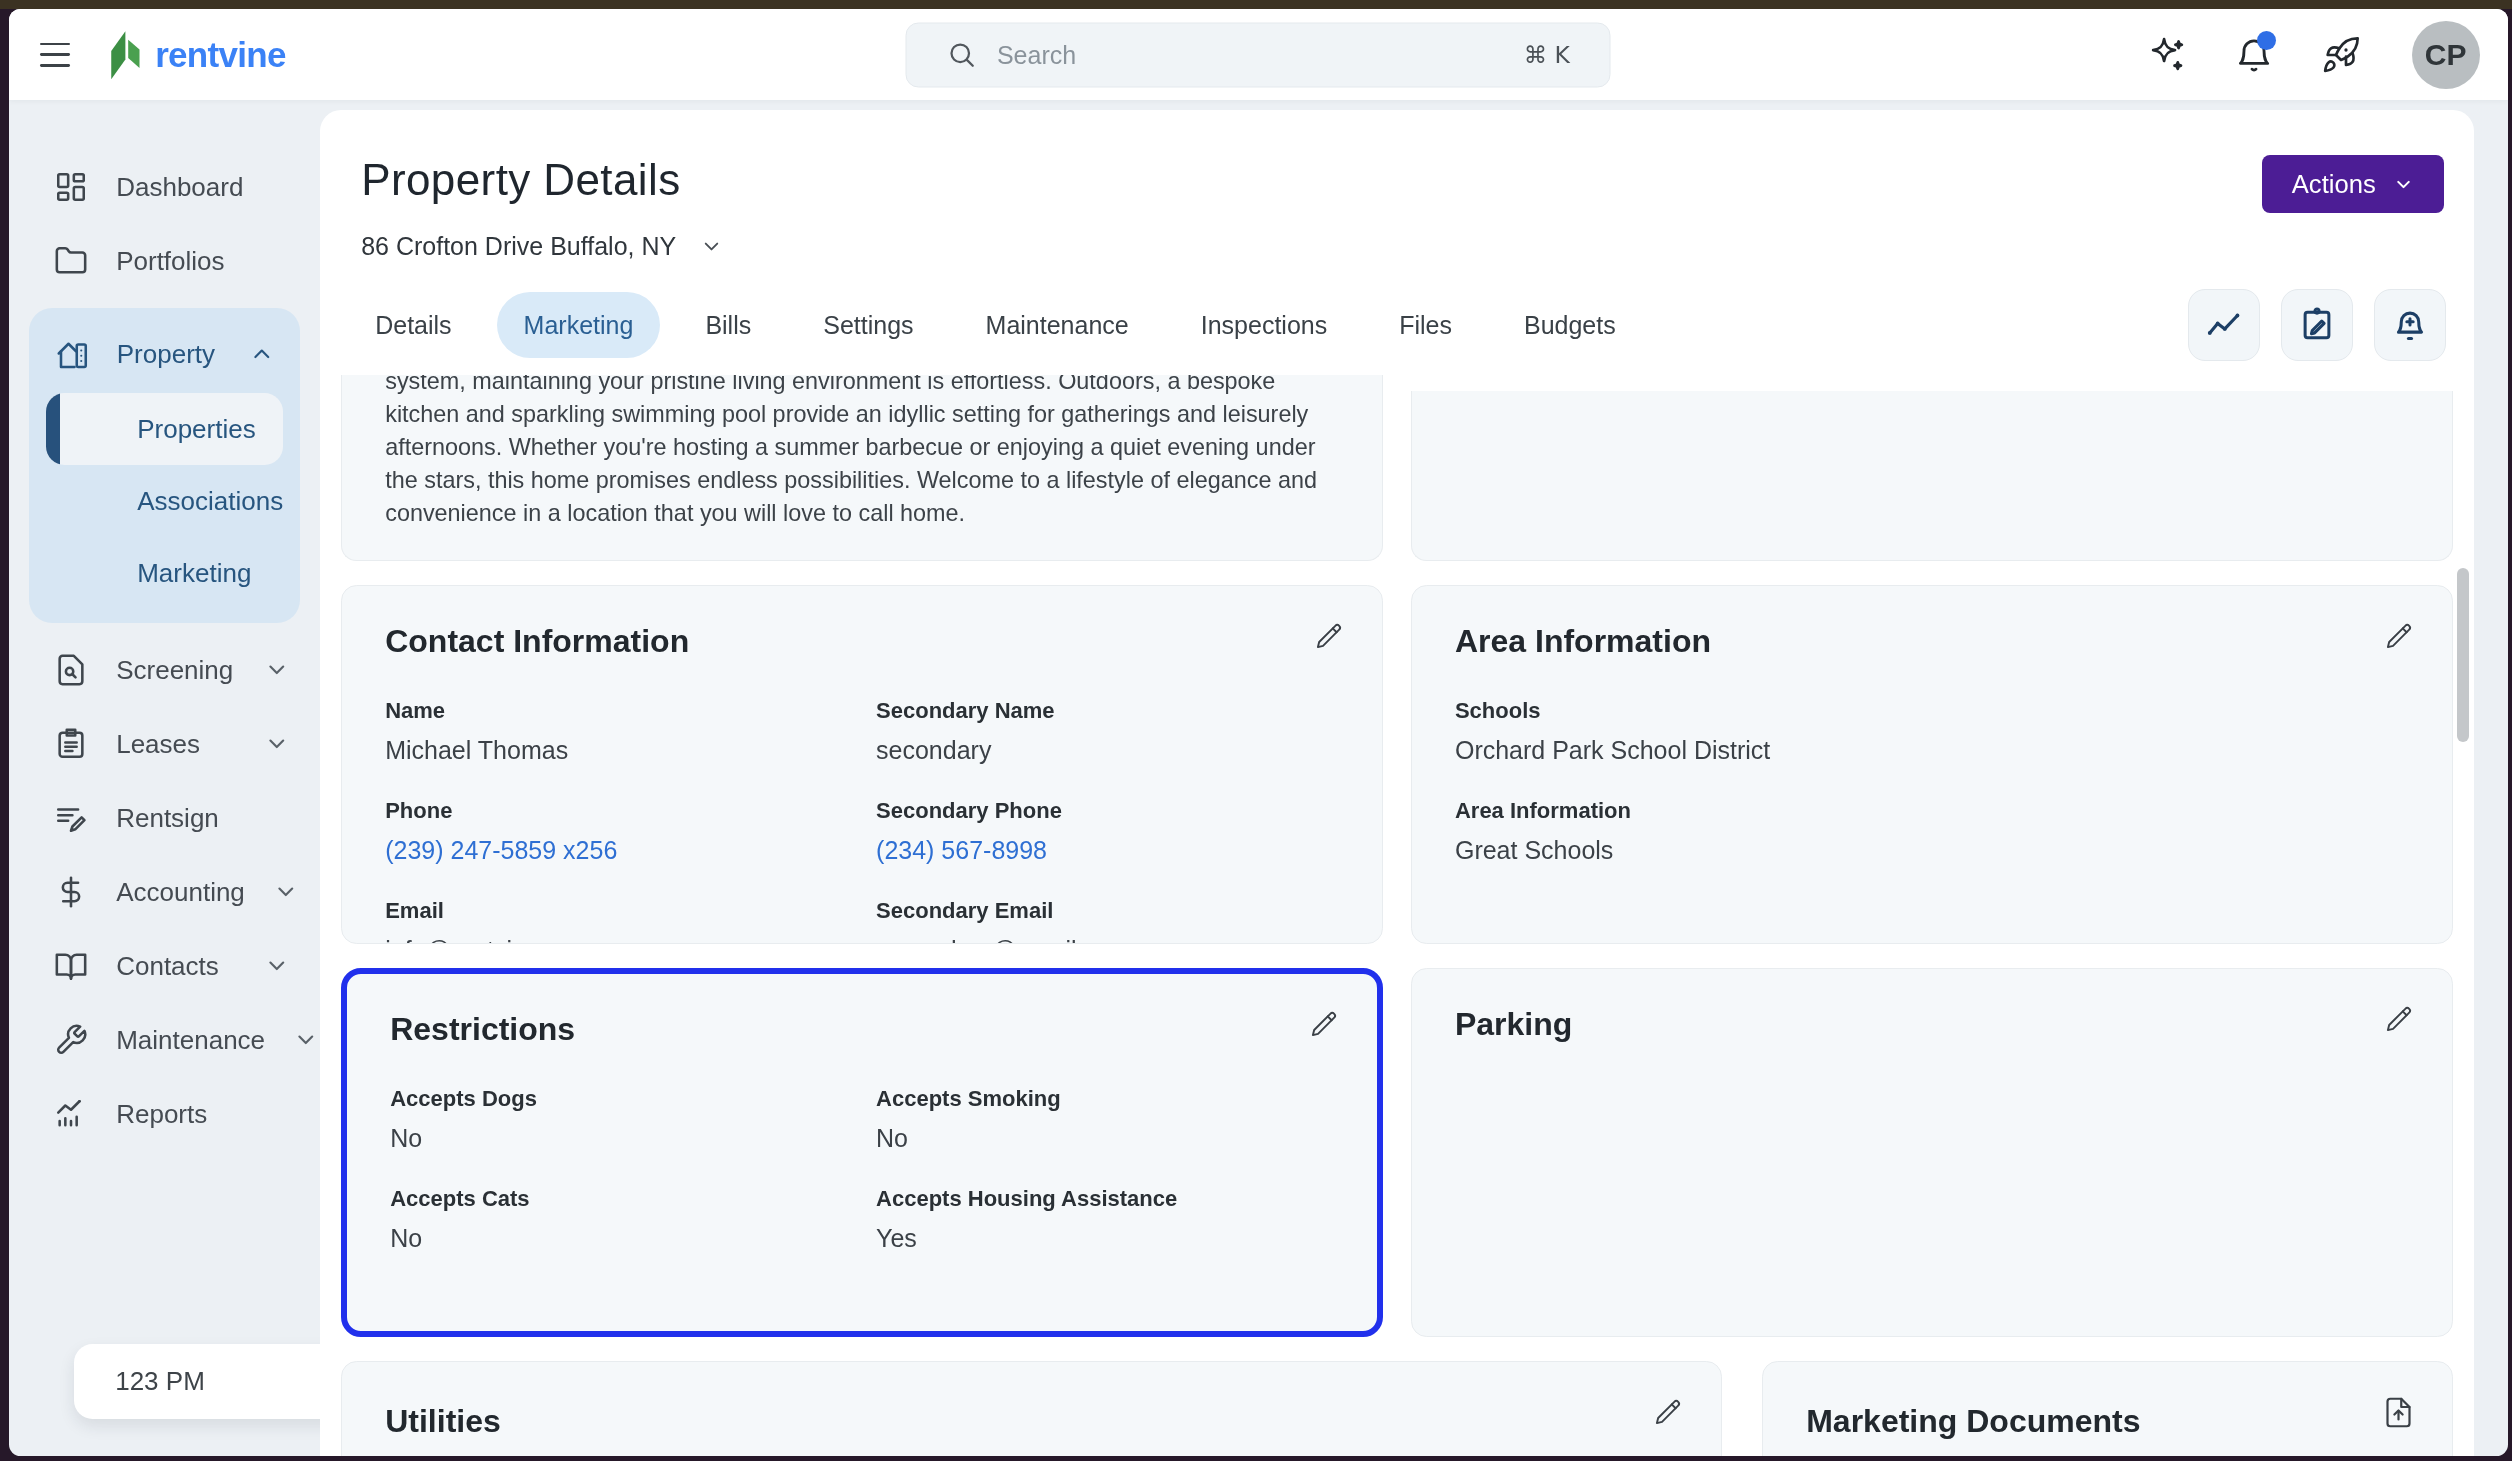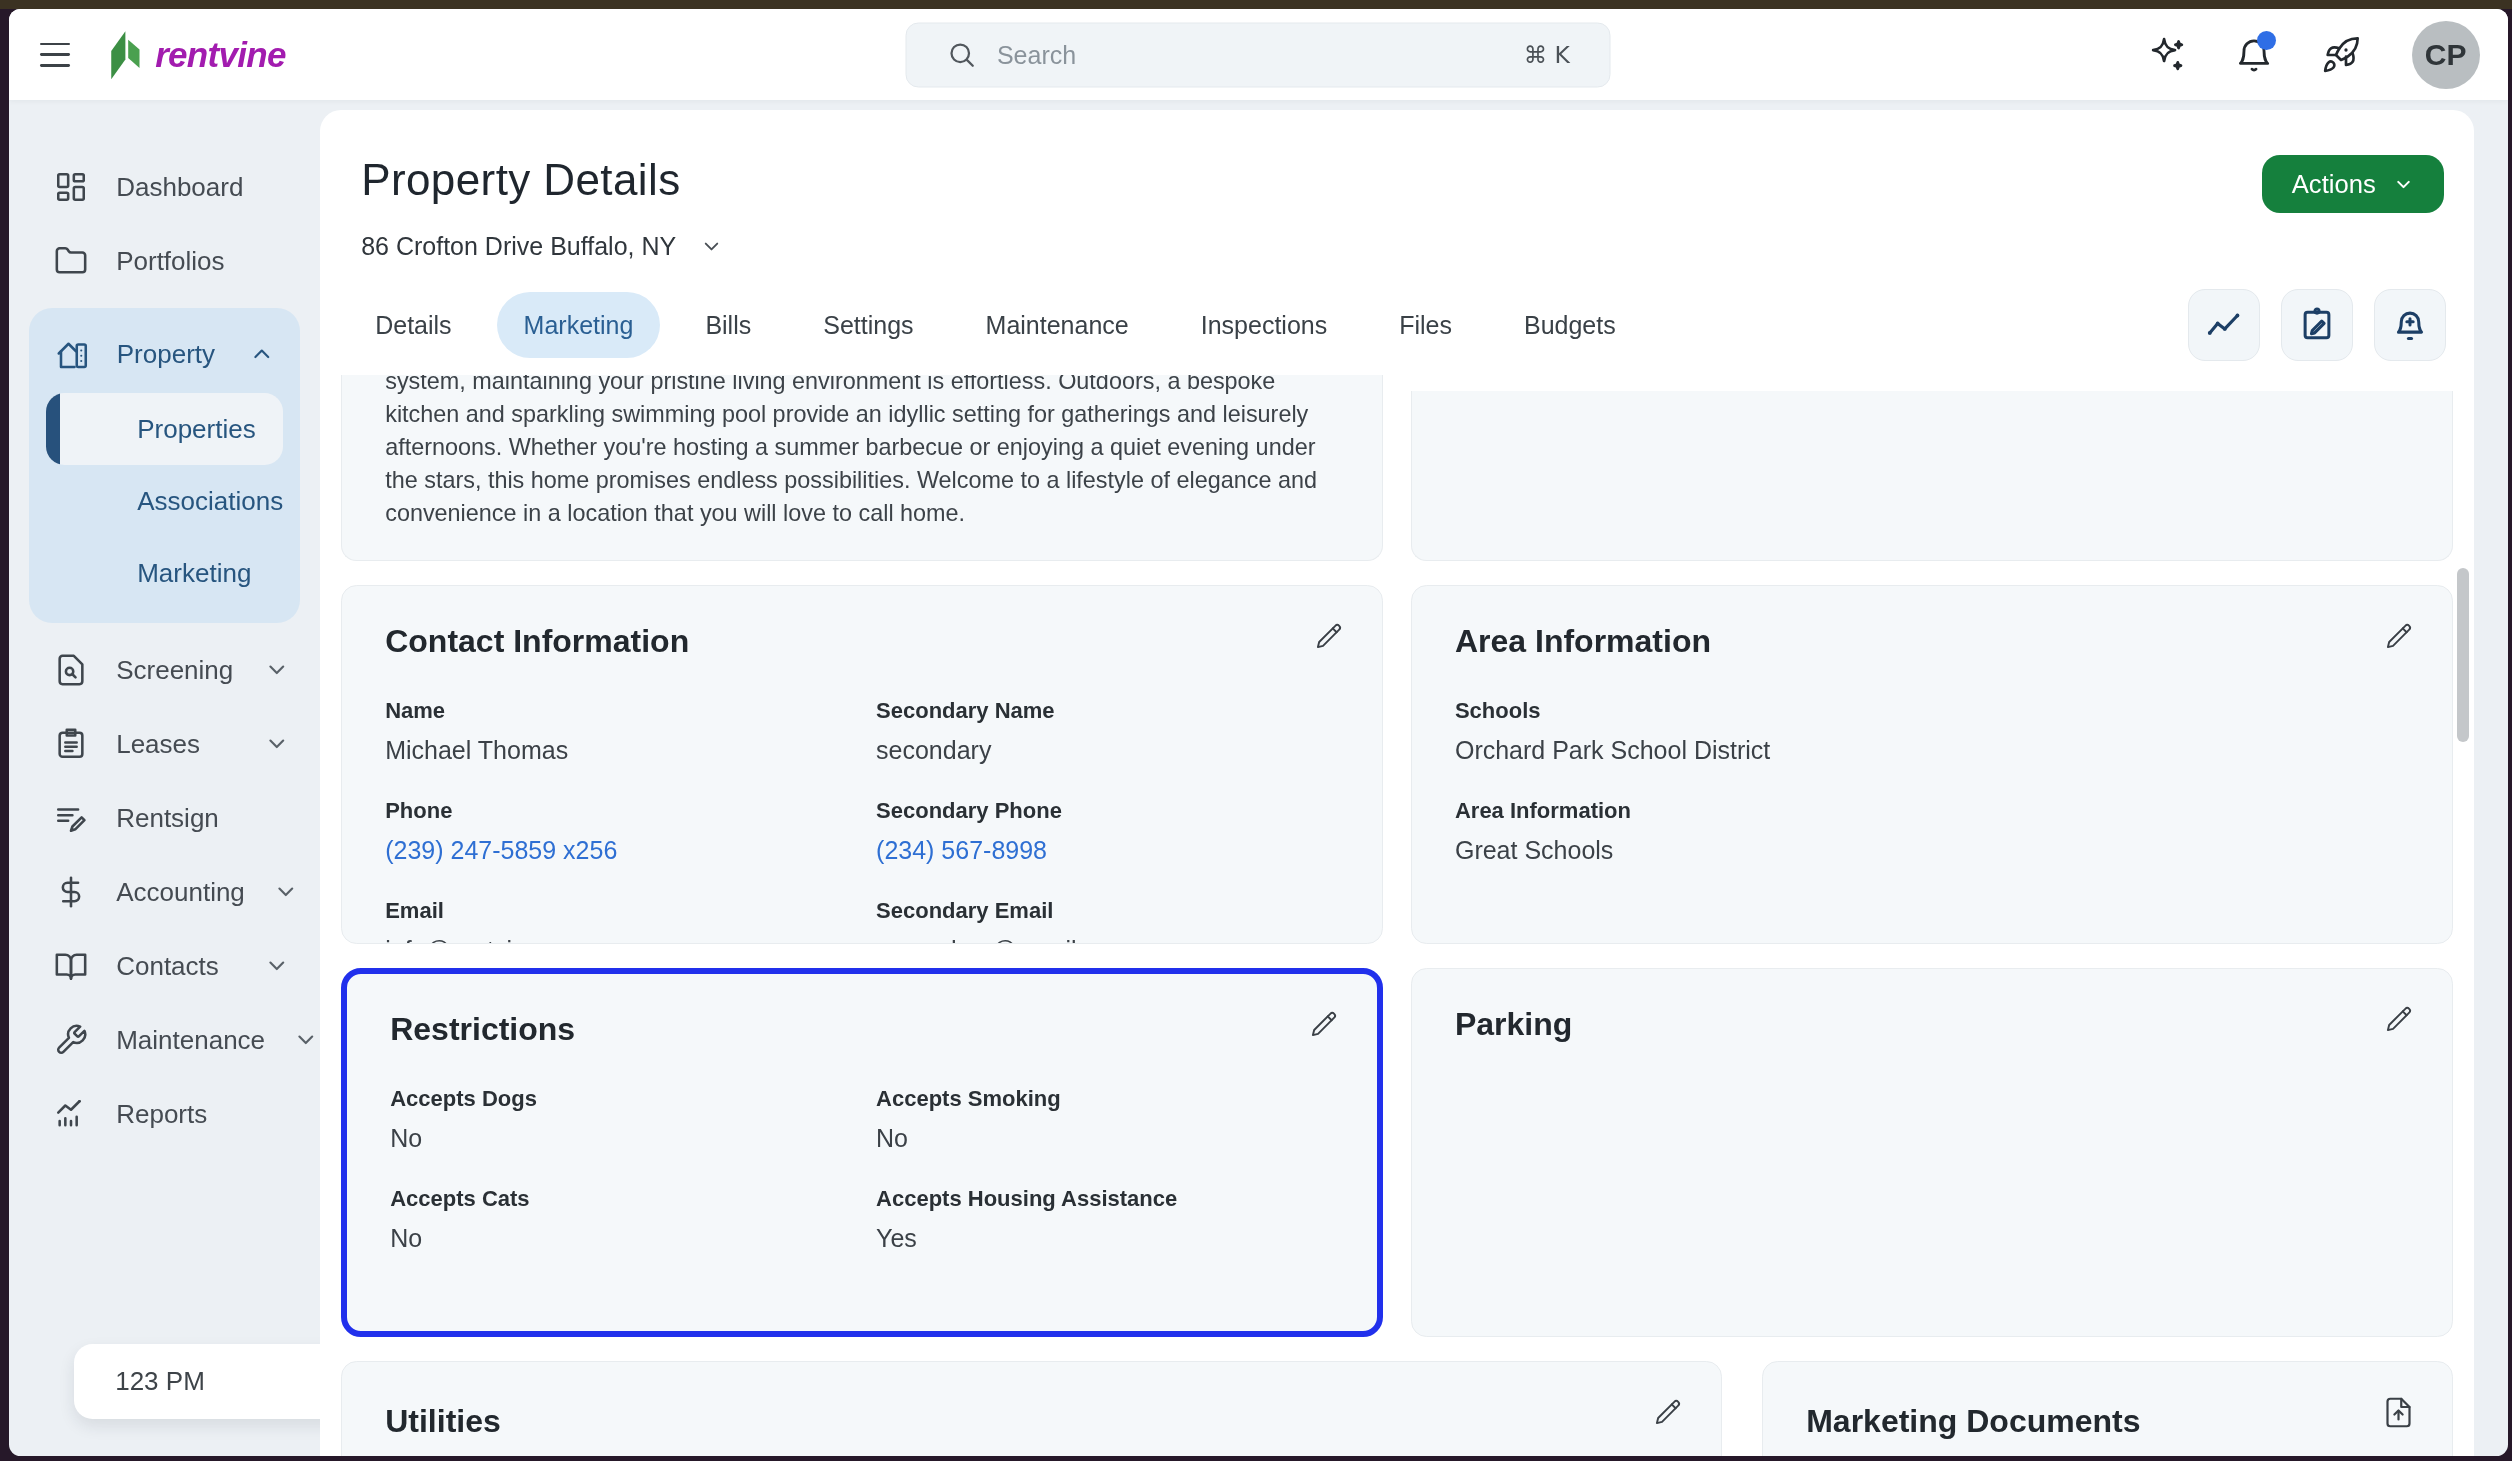--- a/index.html
+++ b/index.html
@@ -11,21 +11,21 @@
     background:#ecf0f4; border-radius:11.4px; overflow:hidden;
     display:flex; flex-direction:column; }
 
   
   .topbar { height:91px; background:#fff; flex:0 0 auto; display:flex; align-items:center;
     padding:0 28px 0 31px; position:relative; box-shadow:0 1.4px 5.7px rgba(20,30,40,.05); z-index:5; }
   .hamburger { width:43px; height:43px; border:none; background:none; cursor:pointer;
     display:flex; flex-direction:column; justify-content:center; gap:7.8px; }
   .hamburger span { display:block; width:30px; height:2.8px; background:#3c4247; border-radius:1.4px; }
   .logo { display:flex; align-items:center; gap:7px; margin-left:24px; }
-  .logo-text { font-size:35px; font-weight:700; letter-spacing:-0.7px; color:#a21caf;font-style:italic; }
+  .logo-text { font-size:35px; font-weight:700; letter-spacing:-0.7px; color:#3b82f6; }
   .searchbox { position:absolute; left:50%; top:50%; transform:translate(-50%,-50%);
     width:705px; height:65px; background:#f0f4f7; border:1.4px solid #e4e9ed; border-radius:12.8px;
     display:flex; align-items:center; padding:0 40px; gap:20px; cursor:text; }
   .searchbox .ph { font-size:25px; color:#8a939b; flex:1; }
   .searchbox .kbd { font-size:23.4px; color:#4b5157; font-family:"DejaVu Sans",sans-serif; }
   .tb-right { margin-left:auto; display:flex; align-items:center; gap:37px; }
   .tb-icon-btn { width:50px; height:50px; border:none; background:none; cursor:pointer;
     display:grid; place-items:center; position:relative; color:#23282d; }
   .badge-dot { position:absolute; top:1.4px; right:2.8px; width:19px; height:19px; border-radius:50%;
     background:#2f6ee6; }
@@ -53,21 +53,21 @@
     padding-left:41px; font-size:26px; color:#3e4449; }
 
   
   .main { flex:1; min-width:0; padding:10px 34px 0 0; position:relative; }
   .panel { background:#fff; border-radius:21px 21px 0 0; height:100%; position:relative; overflow:hidden; }
   .page-head { padding:45px 30px 0 41px; display:flex; justify-content:space-between; align-items:flex-start; }
   .page-title { font-size:44px; font-weight:400; color:#1f262e; letter-spacing:0.4px; }
   .addr-row { margin-top:27px; display:flex; align-items:center; gap:24px; cursor:pointer; }
   .addr-row .addr { font-size:25px; color:#30363c; }
   .addr-row .chev { color:#4a5056; }
-  .actions-btn { height:58px; padding:0 30px; background:#15803d; border:none; border-radius:18px;
+  .actions-btn { height:58px; padding:0 30px; background:#4c1d95; border:none; border-radius:8px;
     color:#fff; font-size:25.6px; display:flex; align-items:center; gap:17px; cursor:pointer;
     font-family:inherit; }
   .tabs-row { padding:28px 28px 0 28px; display:flex; align-items:center; justify-content:space-between; }
   .tabs { display:flex; align-items:center; gap:18px; }
   .tab { border:none; background:none; font-family:inherit; font-size:25px; color:#3a4147;
     padding:18.5px 27px; border-radius:709px; cursor:pointer; }
   .tab.active { background:#d9eaf8; color:#2a5f93; }
   .tab-actions { display:flex; gap:21px; }
   .icon-btn { width:72px; height:72px; border-radius:17px; background:#f2f6f9; border:1.4px solid #e4e9ed;
     display:grid; place-items:center; cursor:pointer; color:#1d3f66; }

